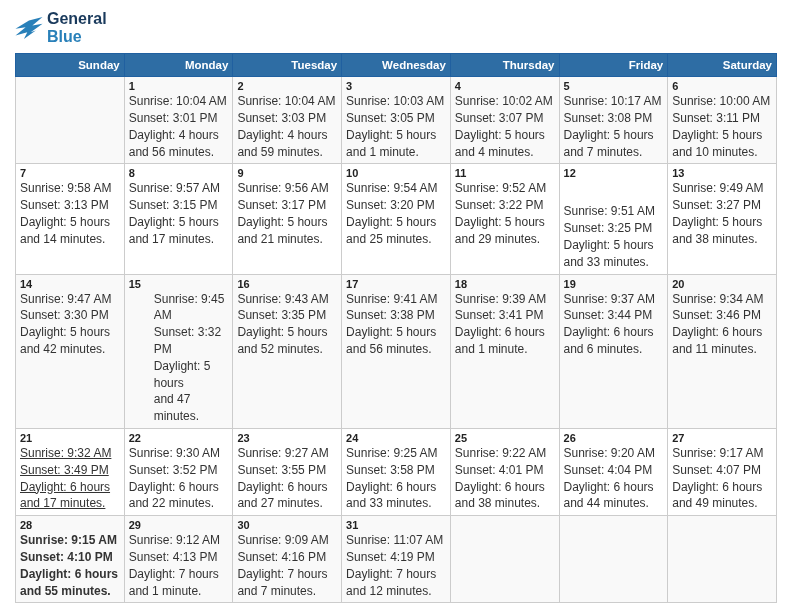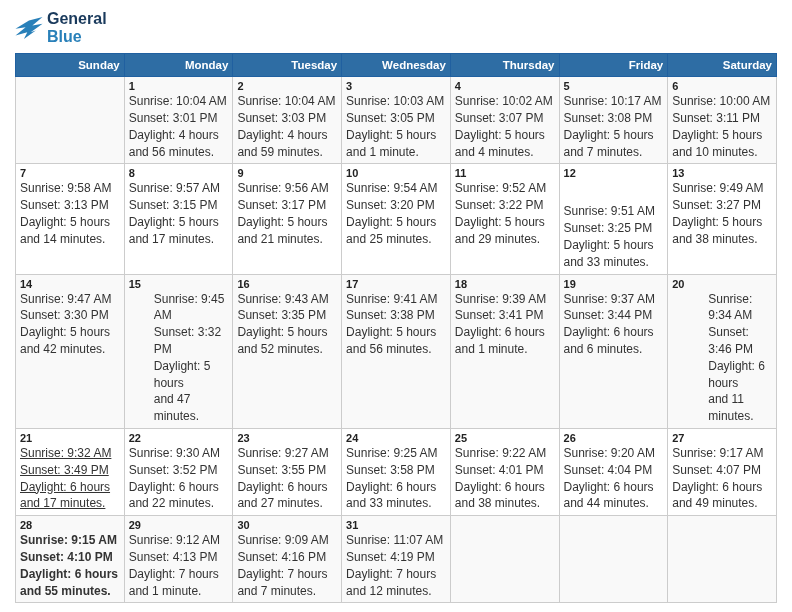--- a/index.html
+++ b/index.html
@@ -249,21 +249,21 @@
           </td>
           <td>
             <span class="day-number">19</span>
             <div class="day-info" style="white-space: pre-line;">Sunrise: 9:37 AM
 Sunset: 3:44 PM
 Daylight: 6 hours
 and 6 minutes.</div>
           </td>
           <td>
             <span class="day-number">20</span>
-            <div class="day-info" style="white-space: pre-line; margin-left: 36px;">Sunrise: 9:34 AM
+            <div class="day-info" style="white-space: pre-line;">Sunrise: 9:34 AM
 Sunset: 3:46 PM
 Daylight: 6 hours
 and 11 minutes.</div>
           </td>
         </tr>
         <tr>
           <td>
             <span class="day-number">21</span>
             <div class="day-info" style="white-space: pre-line; text-decoration: underline;">Sunrise: 9:32 AM
 Sunset: 3:49 PM

